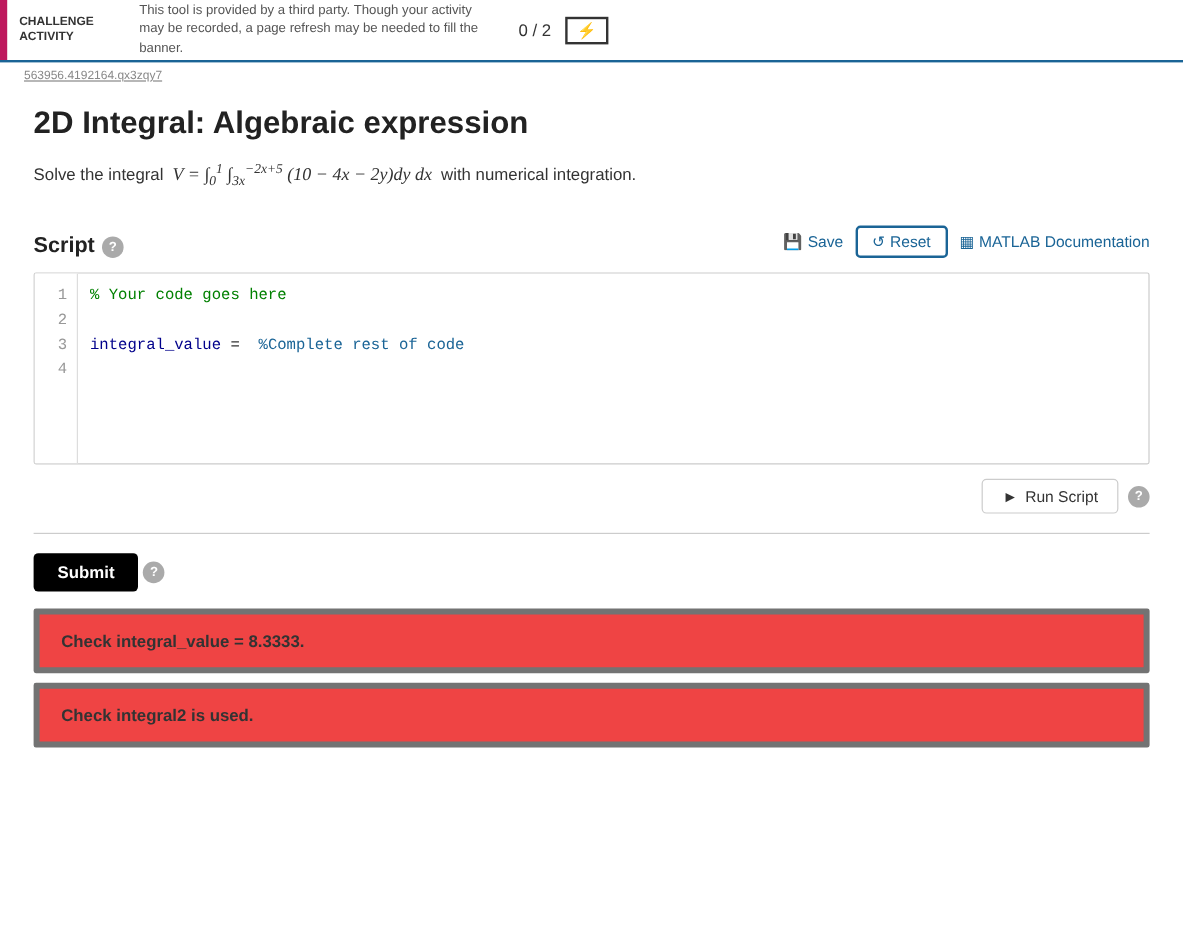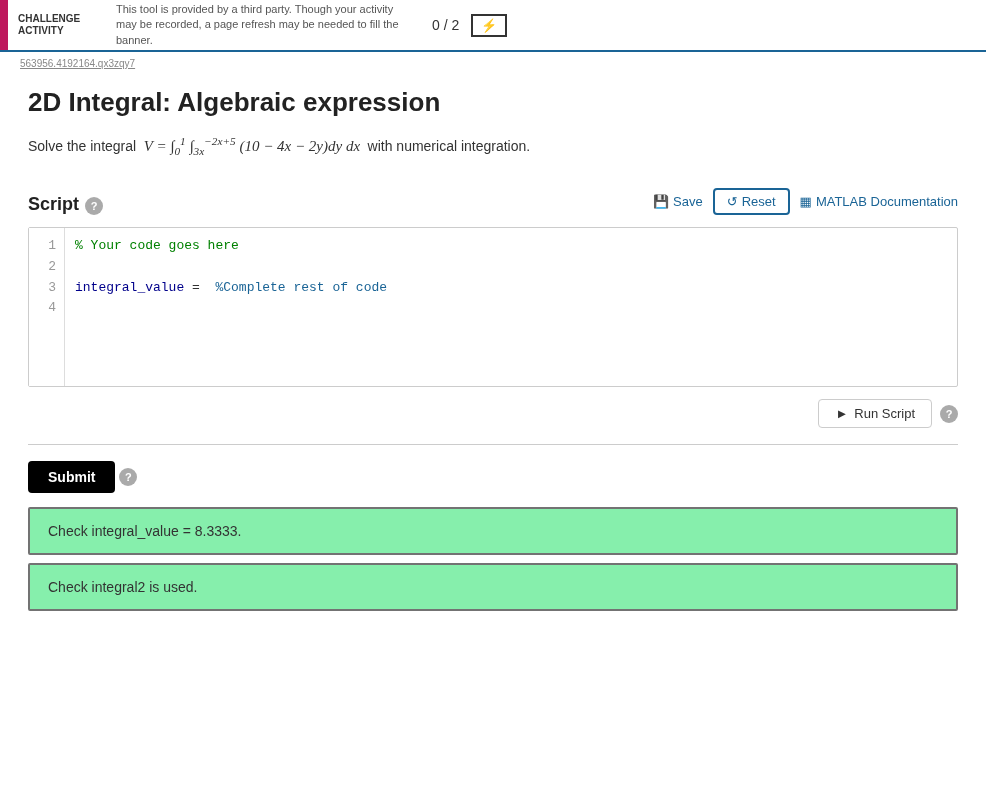--- a/index.html
+++ b/index.html
@@ -18,21 +18,21 @@
       align-items: center;
       border-bottom: 2px solid #1a6496;
       background: #fff;
       padding: 0;
       height: 52px;
     }
     .challenge-activity-block {
       display: flex;
       flex-direction: column;
       justify-content: center;
-      border-left: 8px solid #be185d;
+      border-left: 6px solid #be185d;
       padding: 4px 10px;
       min-width: 100px;
       height: 100%;
     }
     .challenge-activity-label {
       font-size: 10px;
       font-weight: bold;
       color: #333;
       text-transform: uppercase;
       line-height: 1.2;
@@ -235,28 +235,28 @@
       border-radius: 4px;
       color: #fff;
       font-size: 14px;
       font-weight: bold;
       cursor: pointer;
       padding: 8px 20px;
     }
 
     
     .check-item {
-      border: 2px solid #737373;
+      border: 5px solid #737373;
       border-radius: 2px;
       padding: 14px 18px;
       margin-bottom: 8px;
       font-size: 14px;
-      font-weight: normal;
-      color: #333;
-      background: #86efac;
+      font-weight: bold;
+      color: #333;
+      background: #ef4444;
     }
     sup { font-size: 0.75em; }
     sub { font-size: 0.75em; }
 
     .integral-expr {
       display: inline;
       font-family: 'Times New Roman', Times, serif;
       font-style: italic;
       font-size: 15px;
       margin-top: 48px;

